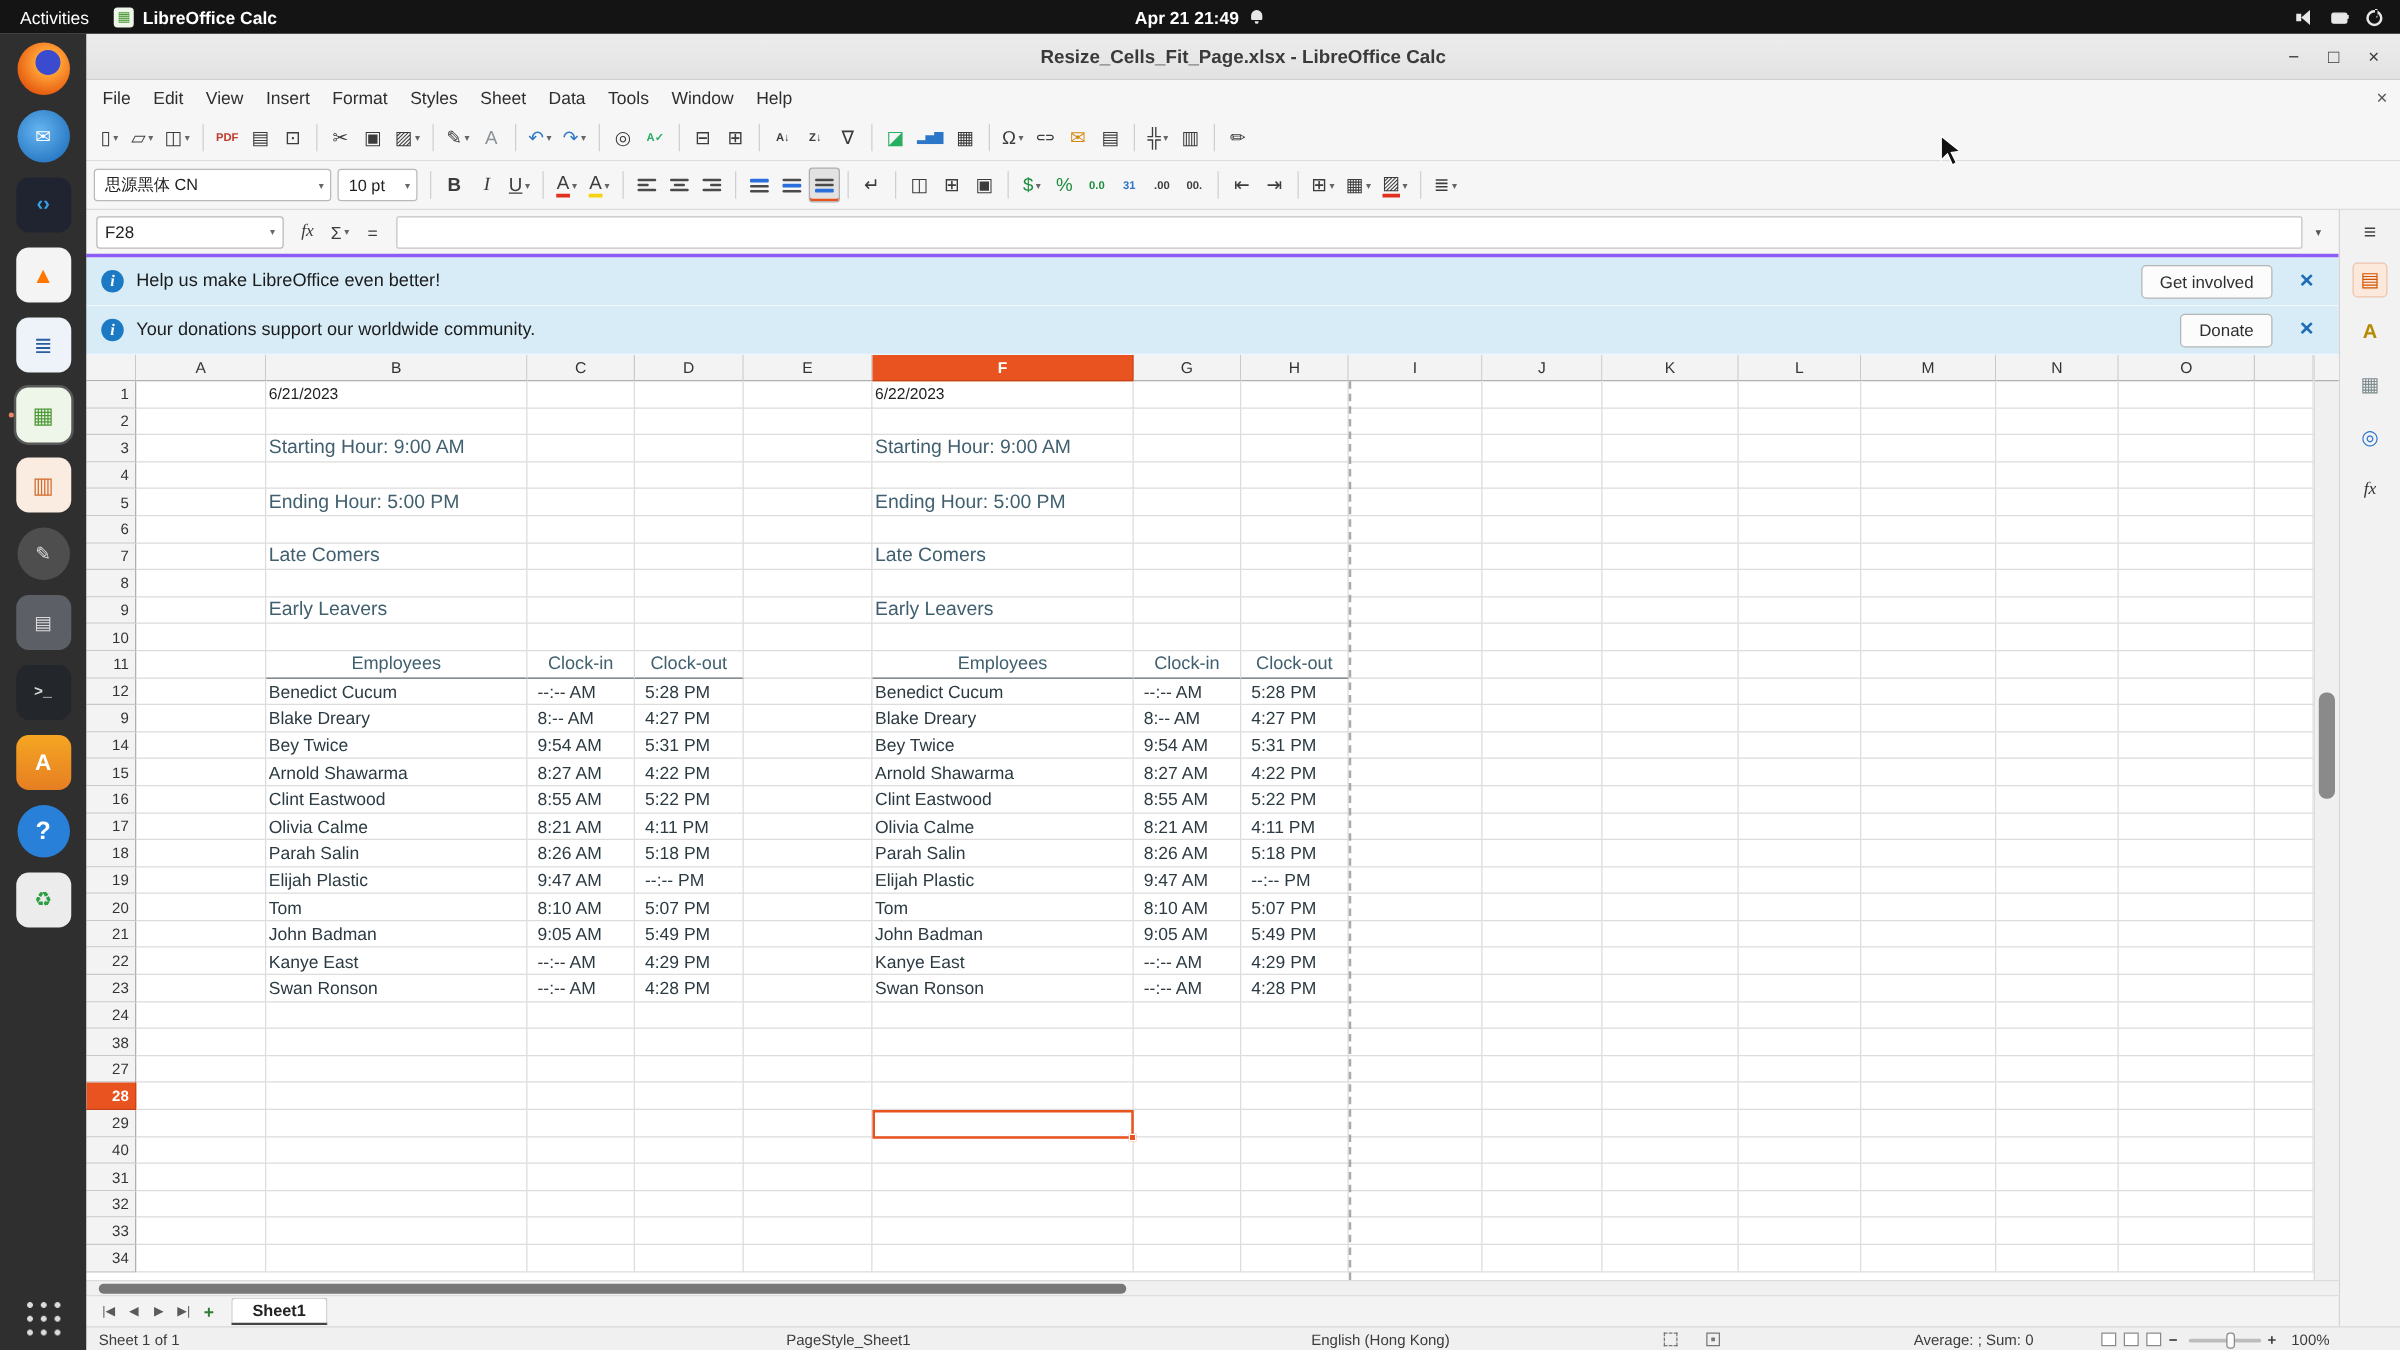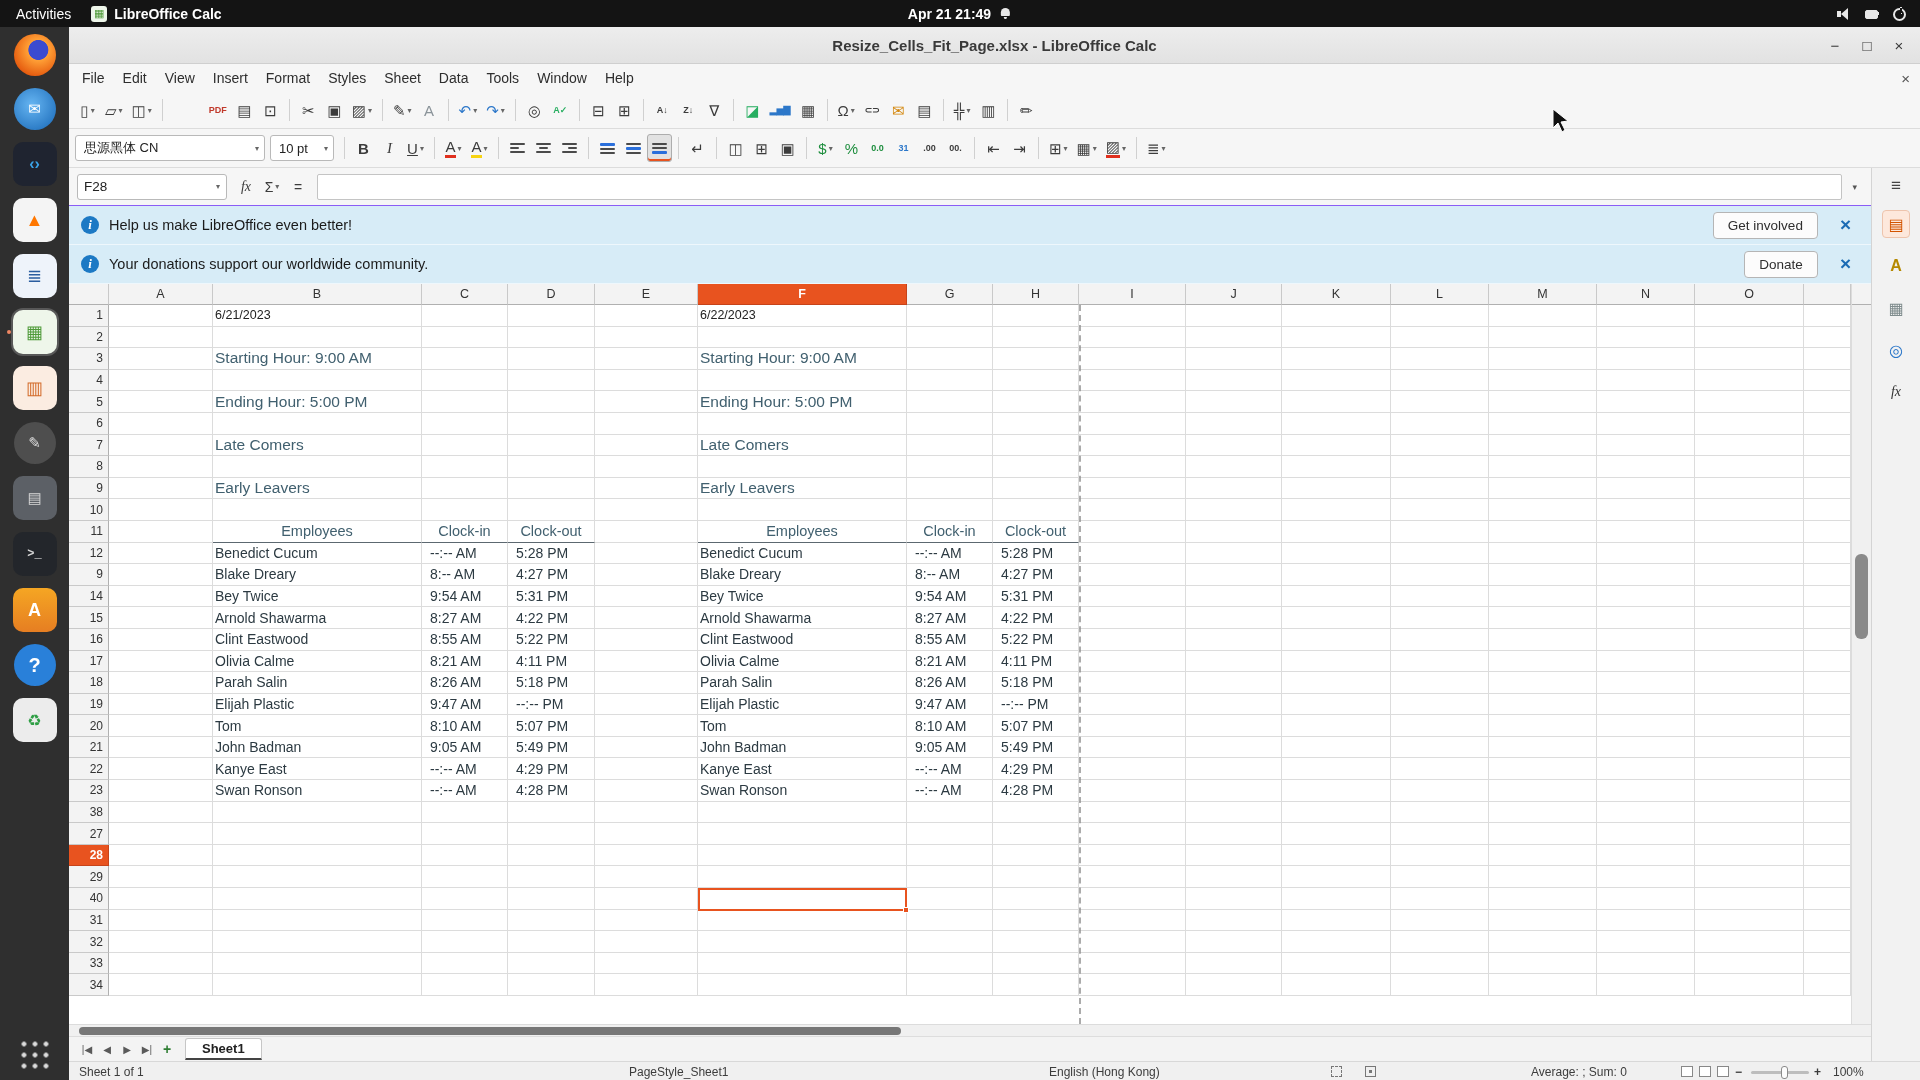--- a/index.html
+++ b/index.html
@@ -88,21 +88,21 @@
   .al-left i:nth-child(2) { width:60%; }
   .al-center i:nth-child(2) { width:60%; margin:0 auto; }
   .al-right i:nth-child(2) { width:60%; margin-left:auto; }
   .va-top i:nth-child(1) { height:3px; background:#2a6fdb; }
   .va-middle i:nth-child(2) { height:3px; background:#2a6fdb; }
   .va-bottom i:nth-child(3) { height:3px; background:#2a6fdb; }
 
   .mid { flex:1; display:flex; min-height:0; }
   .doccol { flex:1; display:flex; flex-direction:column; min-width:0; }
 
-  .formulabar { height:38px; background:#f6f6f6; border-bottom:1px solid #8b5cf6; display:flex; align-items:center;
+  .formulabar { height:38px; background:#f6f6f6; border-bottom:3px solid #8b5cf6; display:flex; align-items:center;
                 padding:0 10px 0 8px; gap:6px; flex:0 0 auto; }
   .namebox { width:150px; height:26px; background:#fff; border:1px solid #b9b9b9; border-radius:3px; display:flex;
              align-items:center; padding:0 6px; font-size:13.5px; color:#222; }
   .namebox span:first-child { flex:1; }
   .fbtns { display:flex; align-items:center; }
   .fbtn { width:26px; height:26px; display:flex; align-items:center; justify-content:center; font-size:14px; color:#3c3c3c; }
   .fbtn .fx { font-style:italic; font-family:"Liberation Serif", serif; }
   .formula-input { flex:1; height:26px; background:#fff; border:1px solid #c4c4c4; border-radius:2px; }
   .fb-expand { font-size:9px; color:#555; padding:0 4px; }
 
@@ -276,21 +276,21 @@
         <div class="tbtn">
           <span class="glyph">▱</span>
           <span class="drop">▾</span>
         </div>
         <div class="tbtn">
           <span class="glyph">◫</span>
           <span class="drop">▾</span>
         </div>
         <span class="tsep"></span>
         <div class="tbtn">
-          <span class="glyph small" style="color: rgb(192, 57, 43); margin-left: 36px;">PDF</span>
+          <span class="glyph small" style="color: rgb(192, 57, 43);">PDF</span>
         </div>
         <div class="tbtn">
           <span class="glyph">▤</span>
         </div>
         <div class="tbtn">
           <span class="glyph">⊡</span>
         </div>
         <span class="tsep"></span>
         <div class="tbtn">
           <span class="glyph">✂</span>
@@ -1010,20 +1010,39 @@
                 <div class="gcell" style="width: 107px;"></div>
                 <div class="gcell" style="width: 96px;"></div>
                 <div class="gcell" style="width: 109px;"></div>
                 <div class="gcell" style="width: 98px;"></div>
                 <div class="gcell" style="width: 108px;"></div>
                 <div class="gcell" style="width: 98px;"></div>
                 <div class="gcell" style="width: 109px;"></div>
                 <div class="gcell" style="width: 47px;"></div>
               </div>
               <div class="grow">
+                <div class="rhead">24</div>
+                <div class="gcell" style="width: 104px;"></div>
+                <div class="gcell" style="width: 209px;"></div>
+                <div class="gcell" style="width: 86px;"></div>
+                <div class="gcell" style="width: 87px;"></div>
+                <div class="gcell" style="width: 103px;"></div>
+                <div class="gcell" style="width: 209px;"></div>
+                <div class="gcell" style="width: 86px;"></div>
+                <div class="gcell" style="width: 86px;"></div>
+                <div class="gcell" style="width: 107px;"></div>
+                <div class="gcell" style="width: 96px;"></div>
+                <div class="gcell" style="width: 109px;"></div>
+                <div class="gcell" style="width: 98px;"></div>
+                <div class="gcell" style="width: 108px;"></div>
+                <div class="gcell" style="width: 98px;"></div>
+                <div class="gcell" style="width: 109px;"></div>
+                <div class="gcell" style="width: 47px;"></div>
+              </div>
+              <div class="grow">
                 <div class="rhead">38</div>
                 <div class="gcell" style="width: 104px;"></div>
                 <div class="gcell" style="width: 209px;"></div>
                 <div class="gcell" style="width: 86px;"></div>
                 <div class="gcell" style="width: 87px;"></div>
                 <div class="gcell" style="width: 103px;"></div>
                 <div class="gcell" style="width: 209px;"></div>
                 <div class="gcell" style="width: 86px;"></div>
                 <div class="gcell" style="width: 86px;"></div>
                 <div class="gcell" style="width: 107px;"></div>

